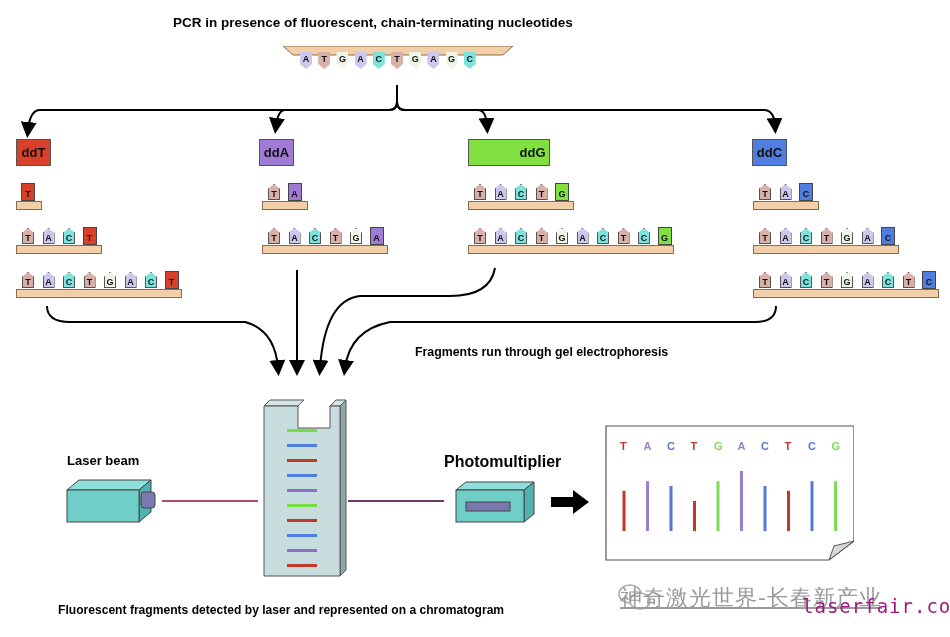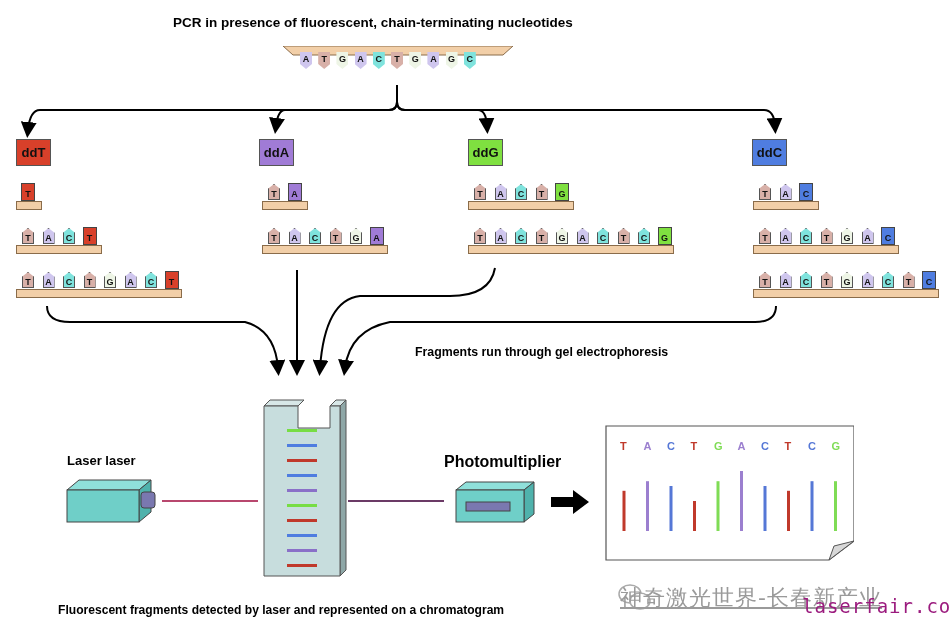--- a/index.html
+++ b/index.html
@@ -81,21 +81,21 @@
     <div class="plate" style="left: 262px; top: 201px; width: 44px;"></div>
     <div class="tile arrow" style="left: 268px; top: 184px; background: rgb(216, 176, 168); outline: none; box-shadow: rgb(85, 85, 85) 0px 0px 0px 1px inset;">T</div>
     <div class="tile" style="left: 288.5px; top: 184px; background: rgb(160, 123, 214); outline: rgb(68, 68, 68) solid 1px;">A</div>
     <div class="plate" style="left: 262px; top: 245px; width: 124px;"></div>
     <div class="tile arrow" style="left: 268px; top: 228px; background: rgb(216, 176, 168); outline: none; box-shadow: rgb(85, 85, 85) 0px 0px 0px 1px inset;">T</div>
     <div class="tile arrow" style="left: 288.5px; top: 228px; background: rgb(207, 198, 238); outline: none; box-shadow: rgb(85, 85, 85) 0px 0px 0px 1px inset;">A</div>
     <div class="tile arrow" style="left: 309px; top: 228px; background: rgb(127, 227, 221); outline: none; box-shadow: rgb(85, 85, 85) 0px 0px 0px 1px inset;">C</div>
     <div class="tile arrow" style="left: 329.5px; top: 228px; background: rgb(216, 176, 168); outline: none; box-shadow: rgb(85, 85, 85) 0px 0px 0px 1px inset;">T</div>
     <div class="tile arrow" style="left: 350px; top: 228px; background: rgb(238, 245, 230); outline: none; box-shadow: rgb(85, 85, 85) 0px 0px 0px 1px inset;">G</div>
     <div class="tile" style="left: 370.5px; top: 228px; background: rgb(160, 123, 214); outline: rgb(68, 68, 68) solid 1px;">A</div>
-    <div class="dd" style="left: 468px; top: 139px; background: rgb(127, 224, 64);">ddG</div>
+    <div class="dd" style="left: 468px; top: 139px; background: rgb(127, 224, 64); padding-left: 47px;">ddG</div>
     <div class="plate" style="left: 468px; top: 201px; width: 104px;"></div>
     <div class="tile arrow" style="left: 474px; top: 184px; background: rgb(216, 176, 168); outline: none; box-shadow: rgb(85, 85, 85) 0px 0px 0px 1px inset;">T</div>
     <div class="tile arrow" style="left: 494.5px; top: 184px; background: rgb(207, 198, 238); outline: none; box-shadow: rgb(85, 85, 85) 0px 0px 0px 1px inset;">A</div>
     <div class="tile arrow" style="left: 515px; top: 184px; background: rgb(127, 227, 221); outline: none; box-shadow: rgb(85, 85, 85) 0px 0px 0px 1px inset;">C</div>
     <div class="tile arrow" style="left: 535.5px; top: 184px; background: rgb(216, 176, 168); outline: none; box-shadow: rgb(85, 85, 85) 0px 0px 0px 1px inset;">T</div>
     <div class="tile" style="left: 556px; top: 184px; background: rgb(127, 224, 64); outline: rgb(68, 68, 68) solid 1px;">G</div>
     <div class="plate" style="left: 468px; top: 245px; width: 204px;"></div>
     <div class="tile arrow" style="left: 474px; top: 228px; background: rgb(216, 176, 168); outline: none; box-shadow: rgb(85, 85, 85) 0px 0px 0px 1px inset;">T</div>
     <div class="tile arrow" style="left: 494.5px; top: 228px; background: rgb(207, 198, 238); outline: none; box-shadow: rgb(85, 85, 85) 0px 0px 0px 1px inset;">A</div>
     <div class="tile arrow" style="left: 515px; top: 228px; background: rgb(127, 227, 221); outline: none; box-shadow: rgb(85, 85, 85) 0px 0px 0px 1px inset;">C</div>
@@ -132,21 +132,21 @@
   </div>
 
 <div class="lbl" id="gel-caption">Fragments run through gel electrophoresis</div>
 
 <svg width="120" height="50" style="position:absolute;left:65px;top:478px;">
   <polygon points="2,12 14,2 86,2 74,12" fill="#8fe0da" stroke="#444" stroke-width="1"></polygon>
   <polygon points="74,12 86,2 86,34 74,44" fill="#4fb2ac" stroke="#444" stroke-width="1"></polygon>
   <rect x="2" y="12" width="72" height="32" fill="#6fcfc8" stroke="#444" stroke-width="1"></rect>
   <rect x="76" y="14" width="14" height="16" rx="3" fill="#7a78b0" stroke="#444" stroke-width="1"></rect>
 </svg>
-<div class="lbl" id="laser-label">Laser laser</div>
+<div class="lbl" id="laser-label">Laser beam</div>
 <div style="position:absolute;left:162px;top:500px;width:96px;height:2px;background:#b8476e;"></div>
 
 <svg width="90" height="190" style="position:absolute;left:262px;top:398px;">
   <polygon points="2,8 8,2 42,2 36,8" fill="#d7e7e7" stroke="#555"></polygon>
   <polygon points="68,8 74,2 84,2 78,8" fill="#d7e7e7" stroke="#555"></polygon>
   <polygon points="78,8 84,2 84,172 78,178" fill="#8ea7a7" stroke="#555"></polygon>
   <path d="M2,8 L36,8 L36,30 L68,30 L68,8 L78,8 L78,178 L2,178 Z" fill="#c7dddd" stroke="#555"></path>
   <g id="gel-bands">
       <rect x="25" y="31" width="30" height="3" fill="#77dd44"></rect>
       <rect x="25" y="46" width="30" height="3" fill="#4f7de0"></rect>

